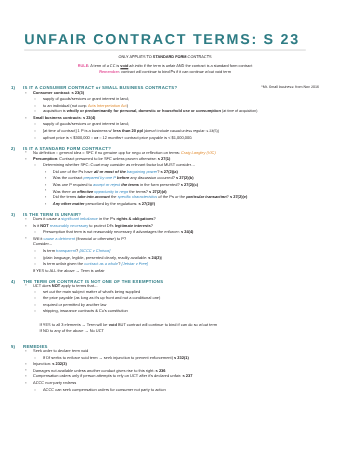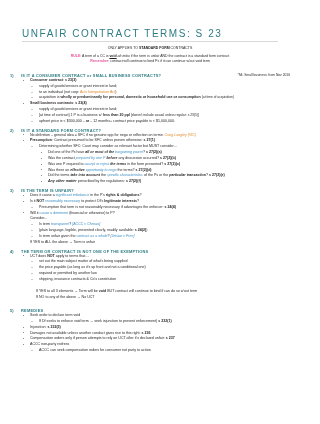--- a/index.html
+++ b/index.html
@@ -2,22 +2,22 @@
 <html><head>
 <meta charset="utf-8">
 <style>
   html,body{margin:0;padding:0;}
   body{
     width:300px;height:424px;overflow:hidden;background:#ffffff;
     font-family:"Liberation Sans",sans-serif;color:#231f20;
   }
   .page{padding:0 10px;box-sizing:border-box;width:300px;}
   .title{
-    font-size:10px;letter-spacing:1.55px;color:#2e7c84;
-    margin:28px 0 2px 12px;font-weight:400;
+    font-size:13px;letter-spacing:1.55px;color:#2e7c84;
+    margin:28px 0 2px 12px;font-weight:700;
   }
   .rule-hr{border:0;border-top:0.5px solid #d9d9d9;margin:1px 12px 4px 12px;}
   .centered{text-align:center;font-size:3.5px;line-height:1.55;}
   b{font-weight:700;}
   u{text-decoration:underline;}
   i{font-style:italic;}
   .rule{color:#e5579b;font-weight:700;}
   .remember{color:#e5579b;font-weight:700;}
   .case{color:#e08a2e;}
   .blue{color:#3c8ec4;}

